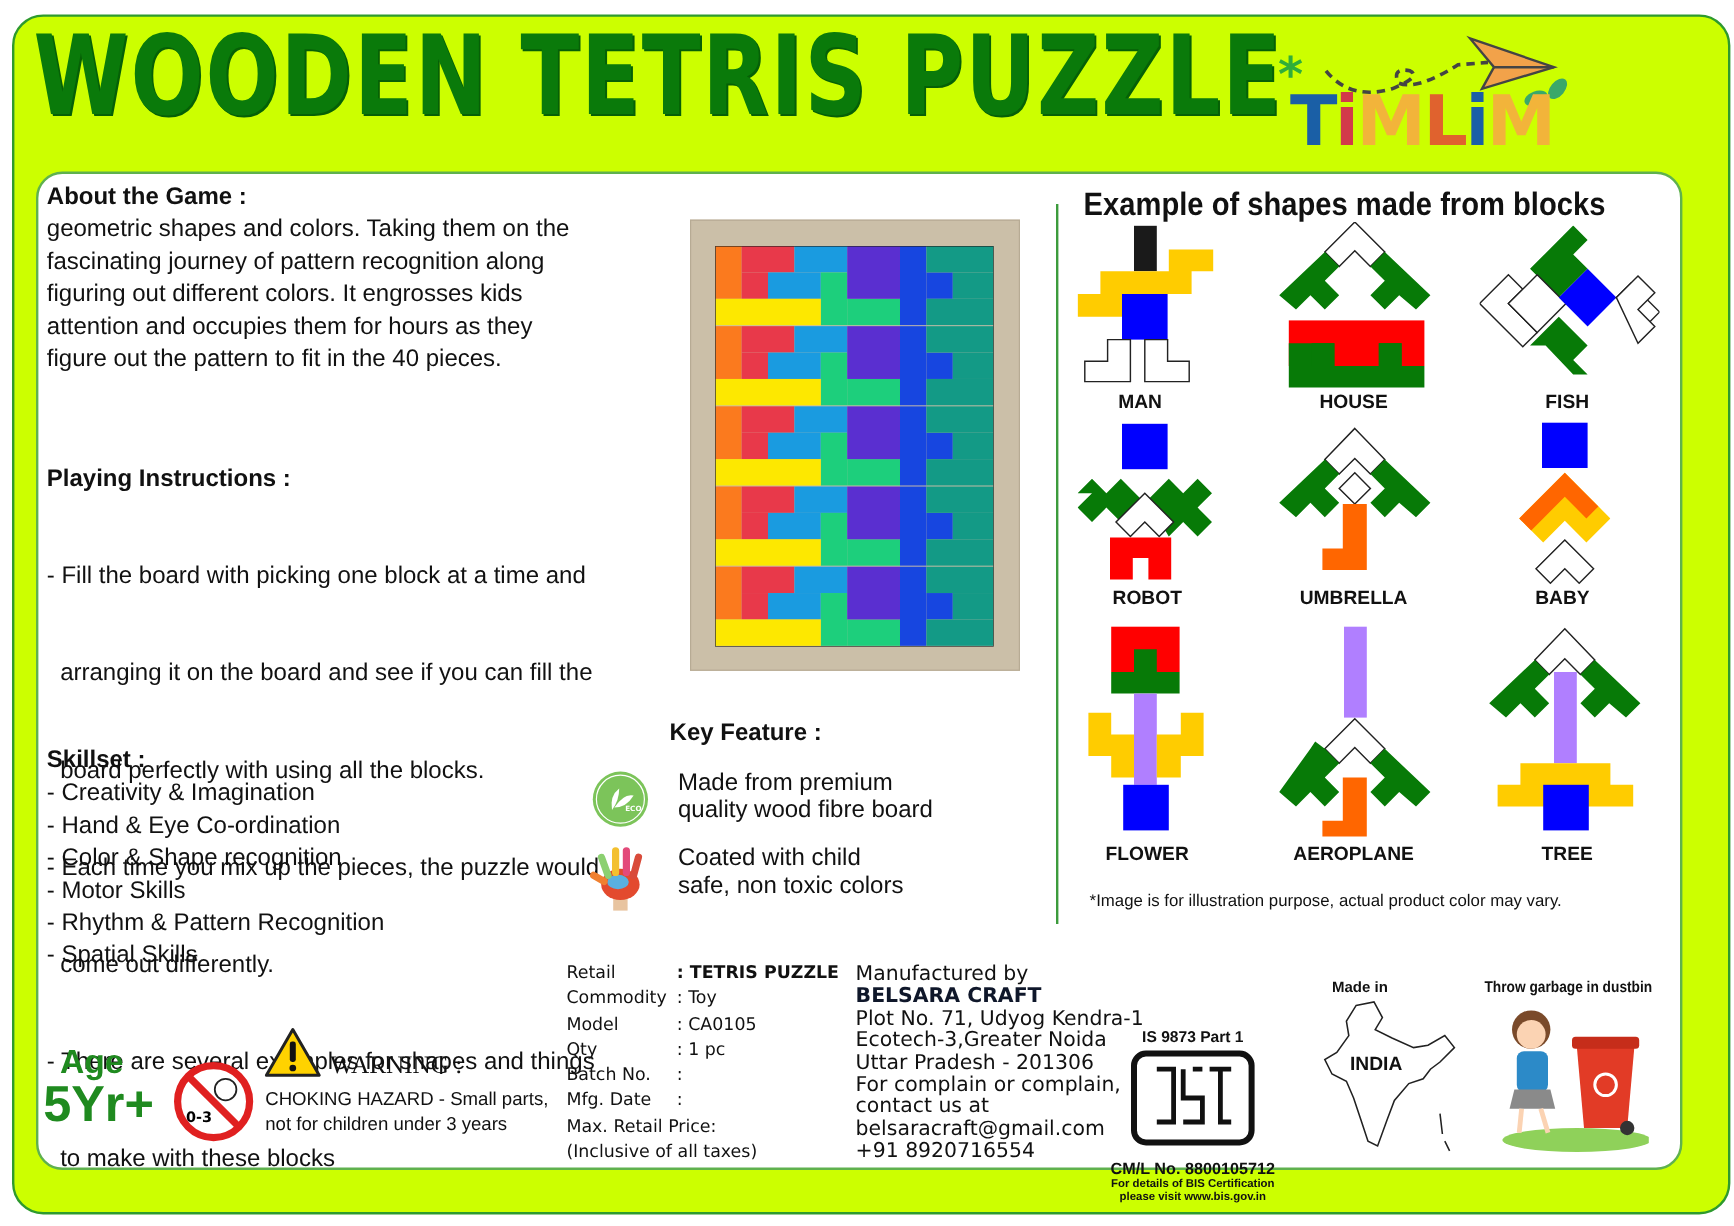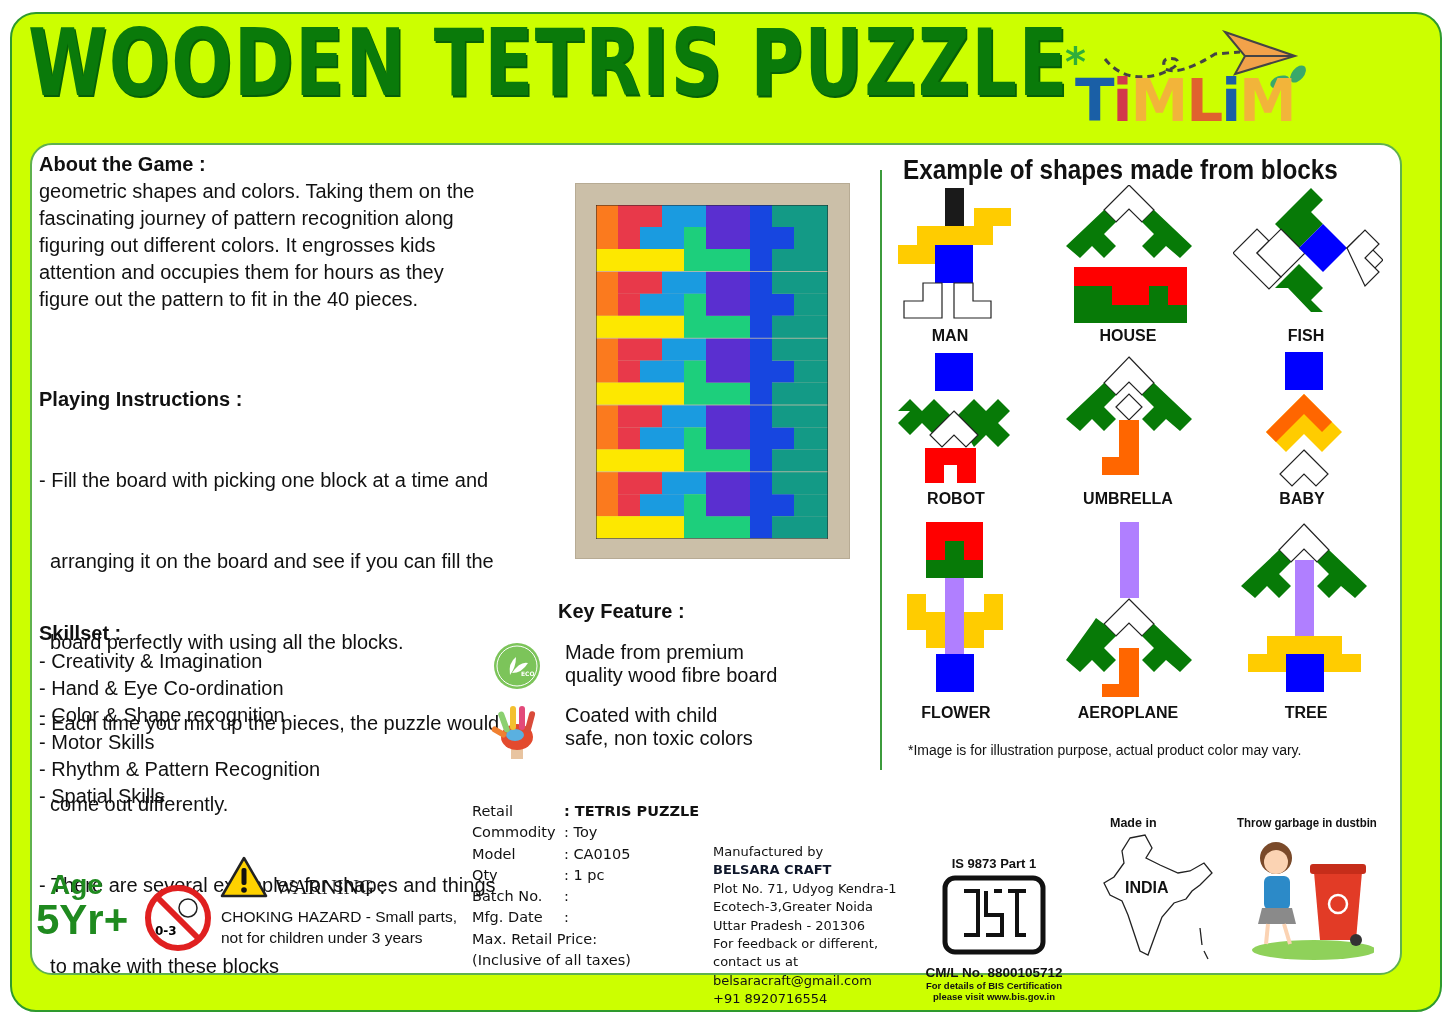--- a/index.html
+++ b/index.html
@@ -48,21 +48,21 @@
   .disclaimer { position: absolute; left: 908px; top: 742px; font-size: 14px; color: #111; white-space: nowrap; }
 
   .feat-icon { position: absolute; }
   .feat-text { position: absolute; font-size: 20px; line-height: 23px; }
 
   .product-info { position: absolute; left: 472px; top: 801px; font-family: "DejaVu Sans", sans-serif; font-size: 14.5px; line-height: 21.3px; color: #111; }
   .product-info .row { display: flex; white-space: nowrap; }
   .product-info .k { width: 92px; }
   .product-info .v b { font-weight: bold; }
 
-  .mfg { position: absolute; left: 713px; top: 803px; font-family: "DejaVu Sans", sans-serif; font-size: 13px; line-height: 18.4px; color: #111; white-space: nowrap; margin-top: 40px; }
+  .mfg { position: absolute; left: 713px; top: 803px; font-family: "DejaVu Sans", sans-serif; font-size: 17px; line-height: 18.4px; color: #111; white-space: nowrap; }
   .mfg .brand { color: #0f172a; font-weight: bold; }
 
   .age { position: absolute; left: 36px; top: 870px; color: #1f8a1f; font-weight: bold; text-align: left; }
   .age .a1 { font-size: 28px; line-height: 30px; margin-left: 14px; }
   .age .a2 { font-size: 42px; line-height: 40px; }
 
   .warn-title { position: absolute; left: 275px; top: 875px; font-size: 21px; font-family: Liberation Serif, serif; }
   .warn-text { position: absolute; left: 221px; top: 906px; font-size: 15.5px; line-height: 21px; white-space: nowrap; }
 
   .isi { position: absolute; left: 920px; top: 856px; width: 148px; text-align: center; }
@@ -332,21 +332,21 @@
       <span>(Inclusive of all taxes)</span>
     </div>
 </div>
 
 <div class="mfg">
   <div>Manufactured by</div>
   <div class="brand">BELSARA CRAFT</div>
   <div>Plot No. 71, Udyog Kendra-1</div>
   <div>Ecotech-3,Greater Noida</div>
   <div>Uttar Pradesh - 201306</div>
-  <div>For feedback or different,</div>
+  <div>For complain or complain,</div>
   <div>contact us at</div>
   <div>belsaracraft@gmail.com</div>
   <div>+91 8920716554</div>
 </div>
 
 <div class="isi">
   <div class="p1">IS 9873 Part 1</div>
   <svg width="104" height="80" style="margin-top:4px">
     <rect x="3" y="3" width="98" height="74" rx="10" fill="none" stroke="#111" stroke-width="5"></rect>
     <path d="M22 16 L36 16 L36 60 L22 60" fill="none" stroke="#111" stroke-width="4"></path>

